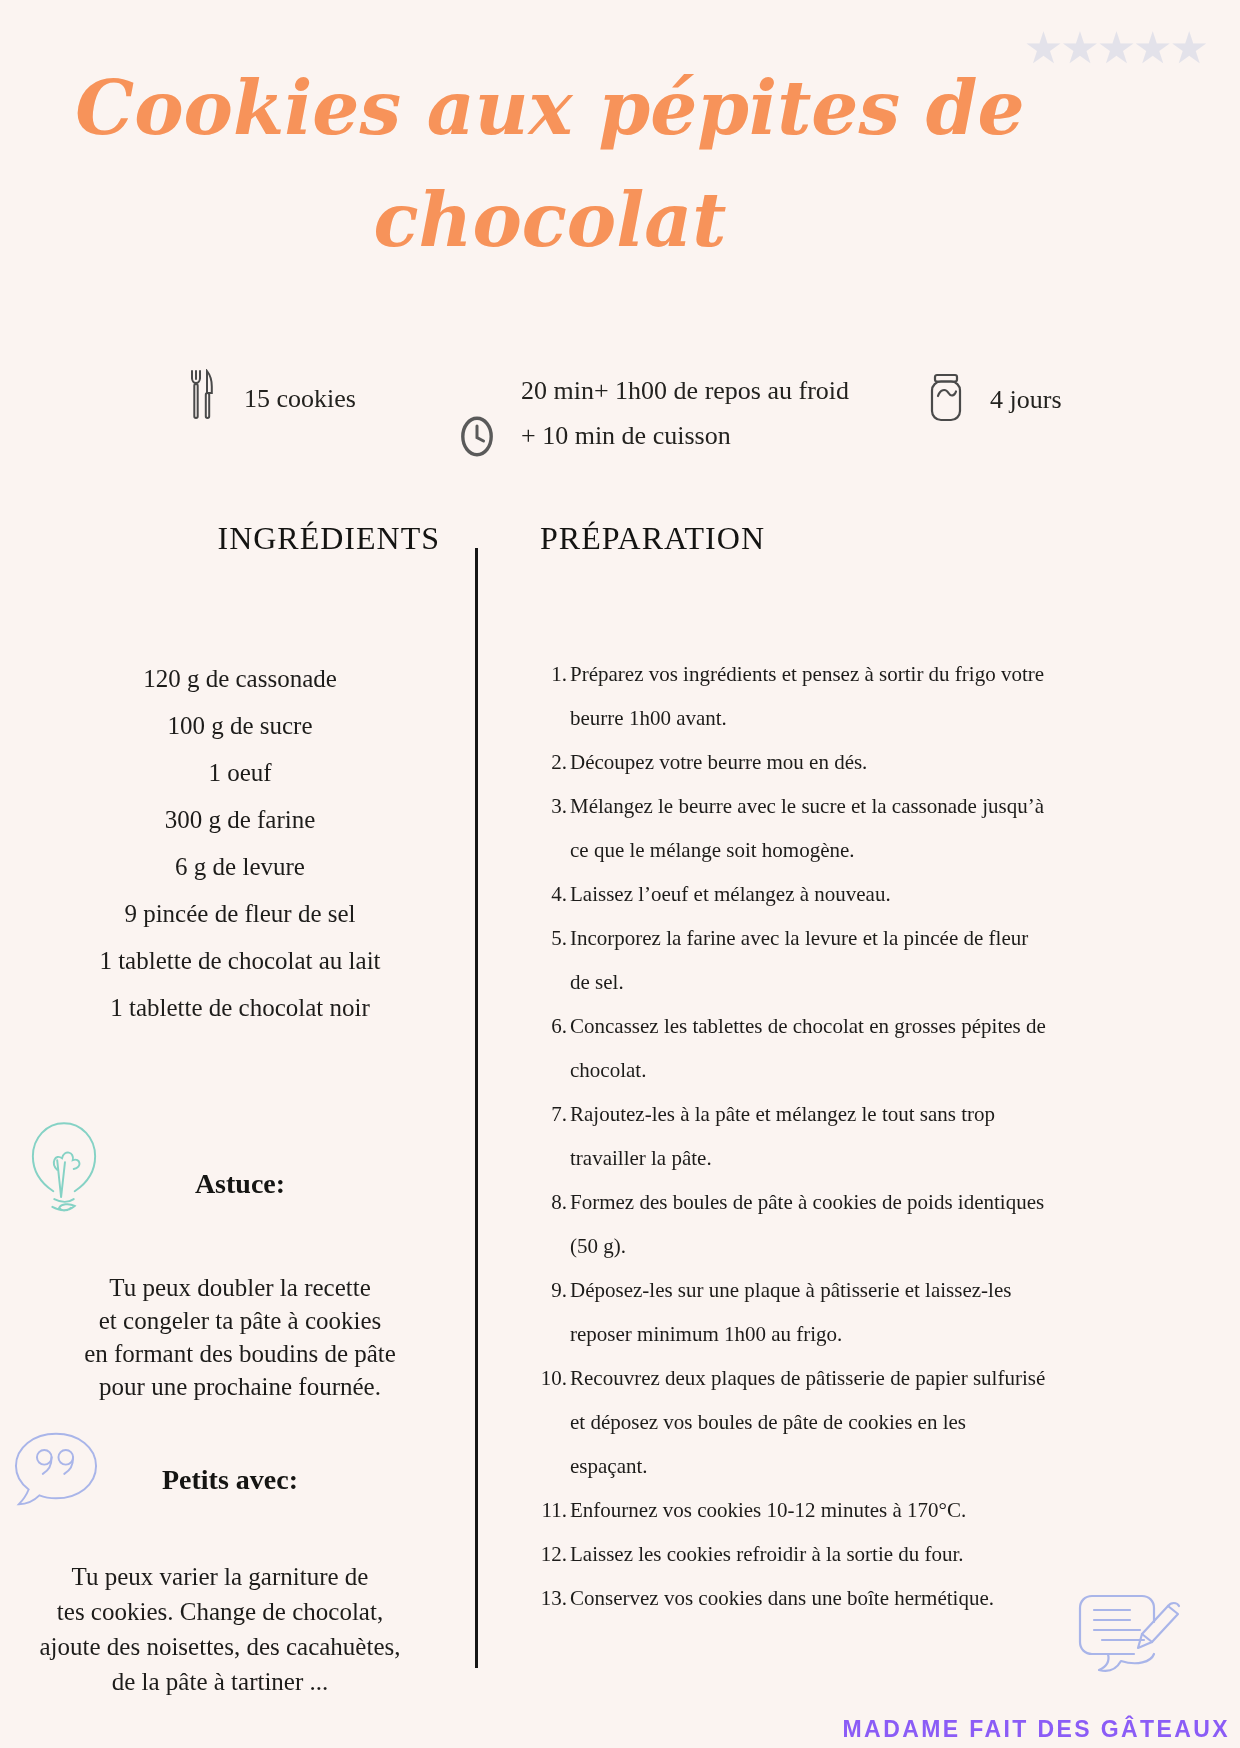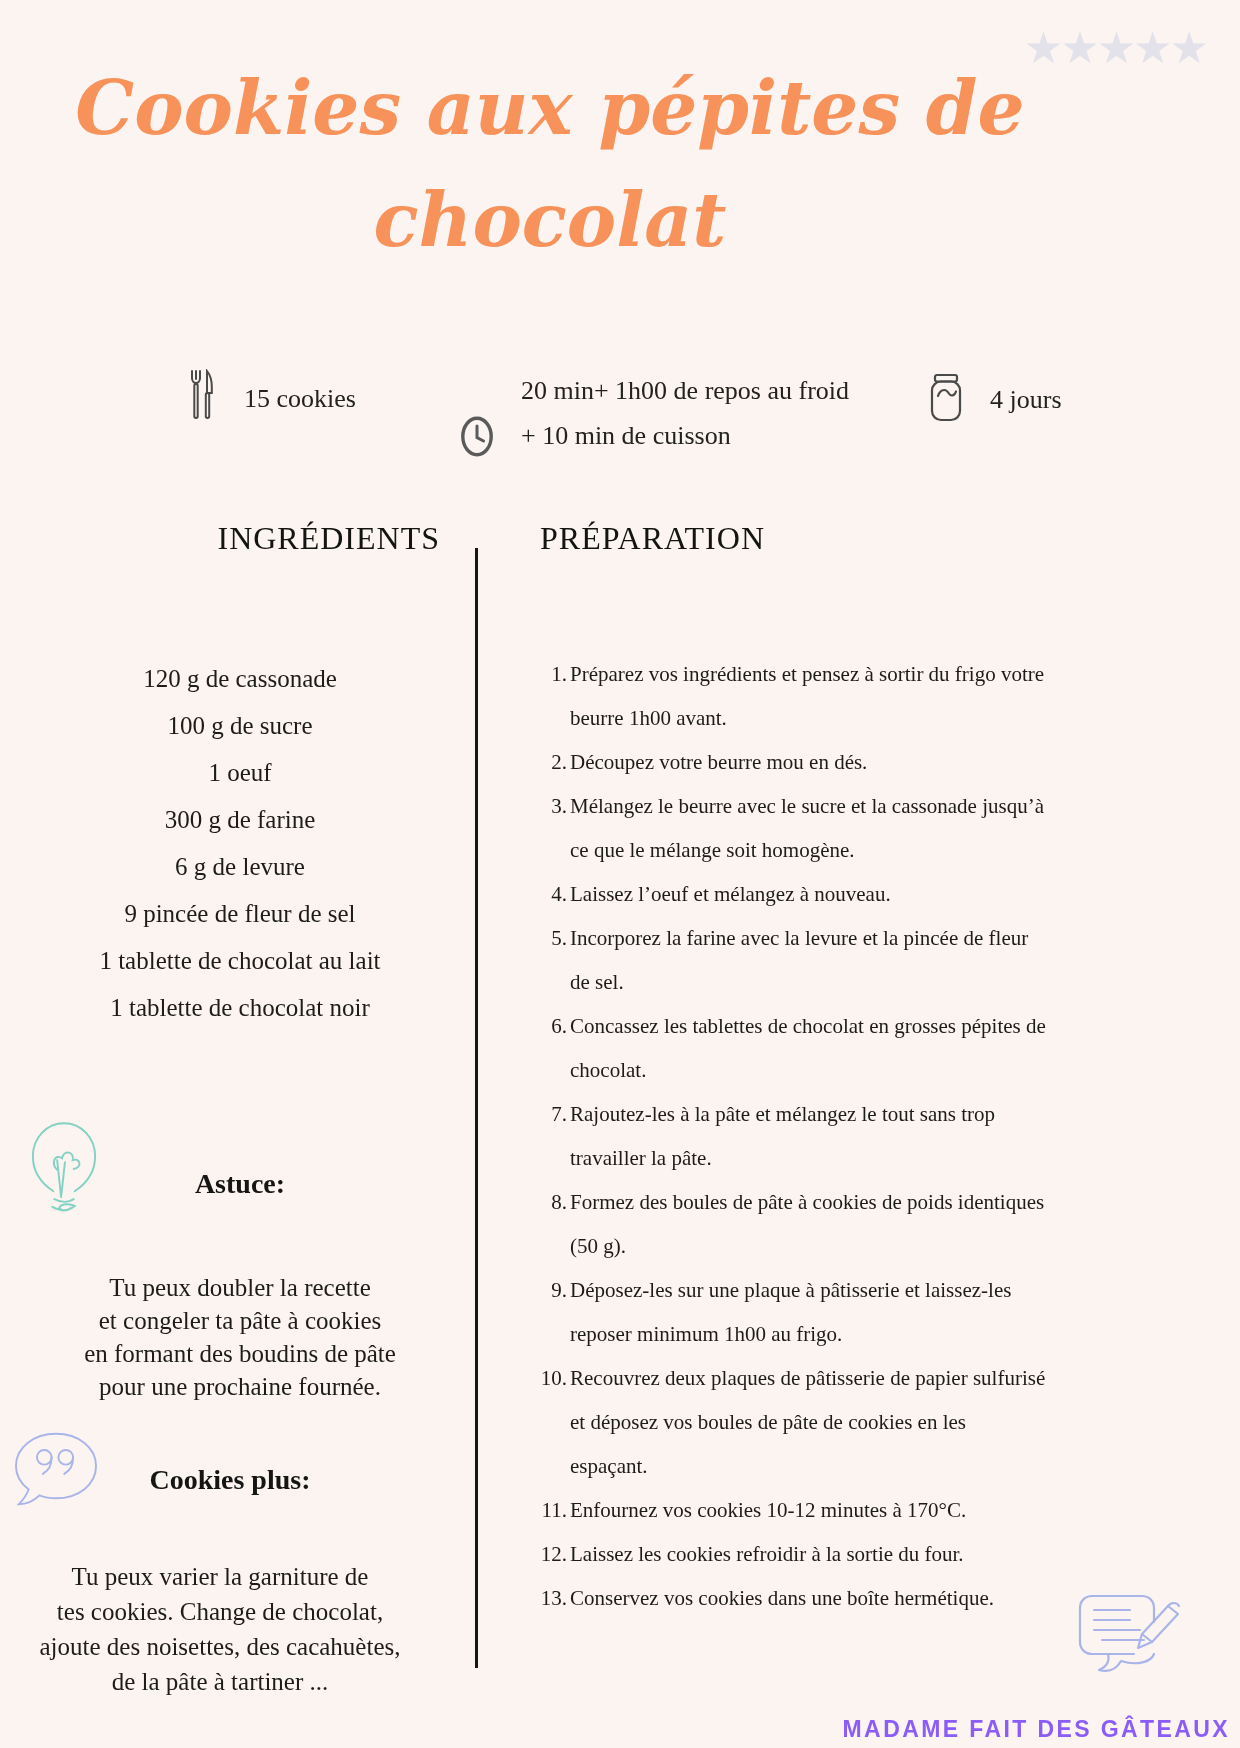--- a/index.html
+++ b/index.html
@@ -212,21 +212,21 @@
 
   <div class="doodle quote-bubble">
     <svg width="84" height="78" viewBox="0 0 86 78" fill="none" stroke="#A9B5E9" stroke-width="2" stroke-linecap="round">
       <path d="M15,60 C7,54 2,46 2,36 C2,17 20,3 43,3 C66,3 84,17 84,36 C84,55 66,69 43,69 C37,69 31,68 26,66 C21,71 13,75 5,75 C10,70 13,65 15,60 Z"></path>
       <circle cx="31" cy="27" r="7.5"></circle>
       <path d="M38.5,27 c0,9 -3,13 -9,17"></path>
       <circle cx="53" cy="27" r="7.5"></circle>
       <path d="M60.5,27 c0,9 -3,13 -9,17"></path>
     </svg>
   </div>
-  <h3 class="tip-heading th-petits">Cookies plus:</h3>
+  <h3 class="tip-heading th-petits">Petits avec:</h3>
   <p class="tip-text tt-petits">Tu peux varier la garniture de
 tes cookies. Change de chocolat,
 ajoute des noisettes, des cacahuètes,
 de la pâte à tartiner ...</p>
 
   <div class="doodle note-pencil">
     <svg width="112" height="92" viewBox="0 0 112 92" fill="none" stroke="#A9B5E9" stroke-width="2.2" stroke-linecap="round" stroke-linejoin="round">
       <path d="M62,66 H20 C13,66 8,61 8,54 V20 C8,13 13,8 20,8 H70 C77,8 82,13 82,20 V34"></path>
       <path d="M22,22 H58 M22,32 H58 M22,42 H68 M30,52 H72"></path>
       <path d="M70,46 L96,18 L106,26 L80,54 Z"></path>

